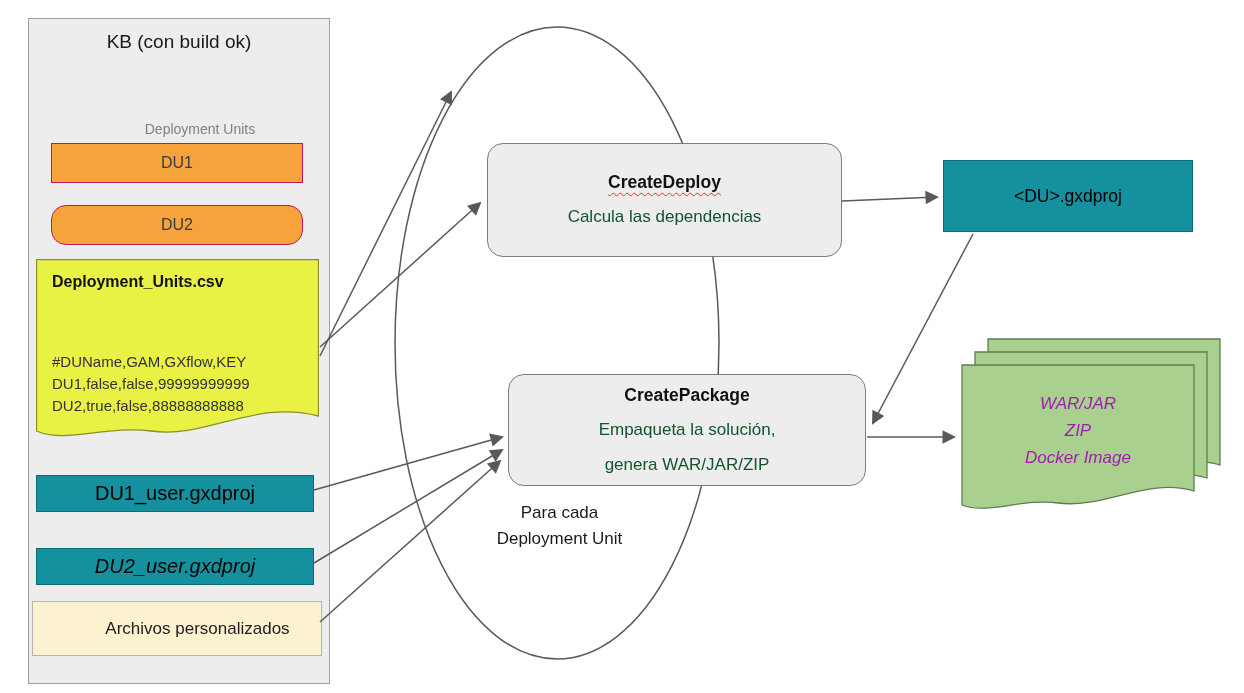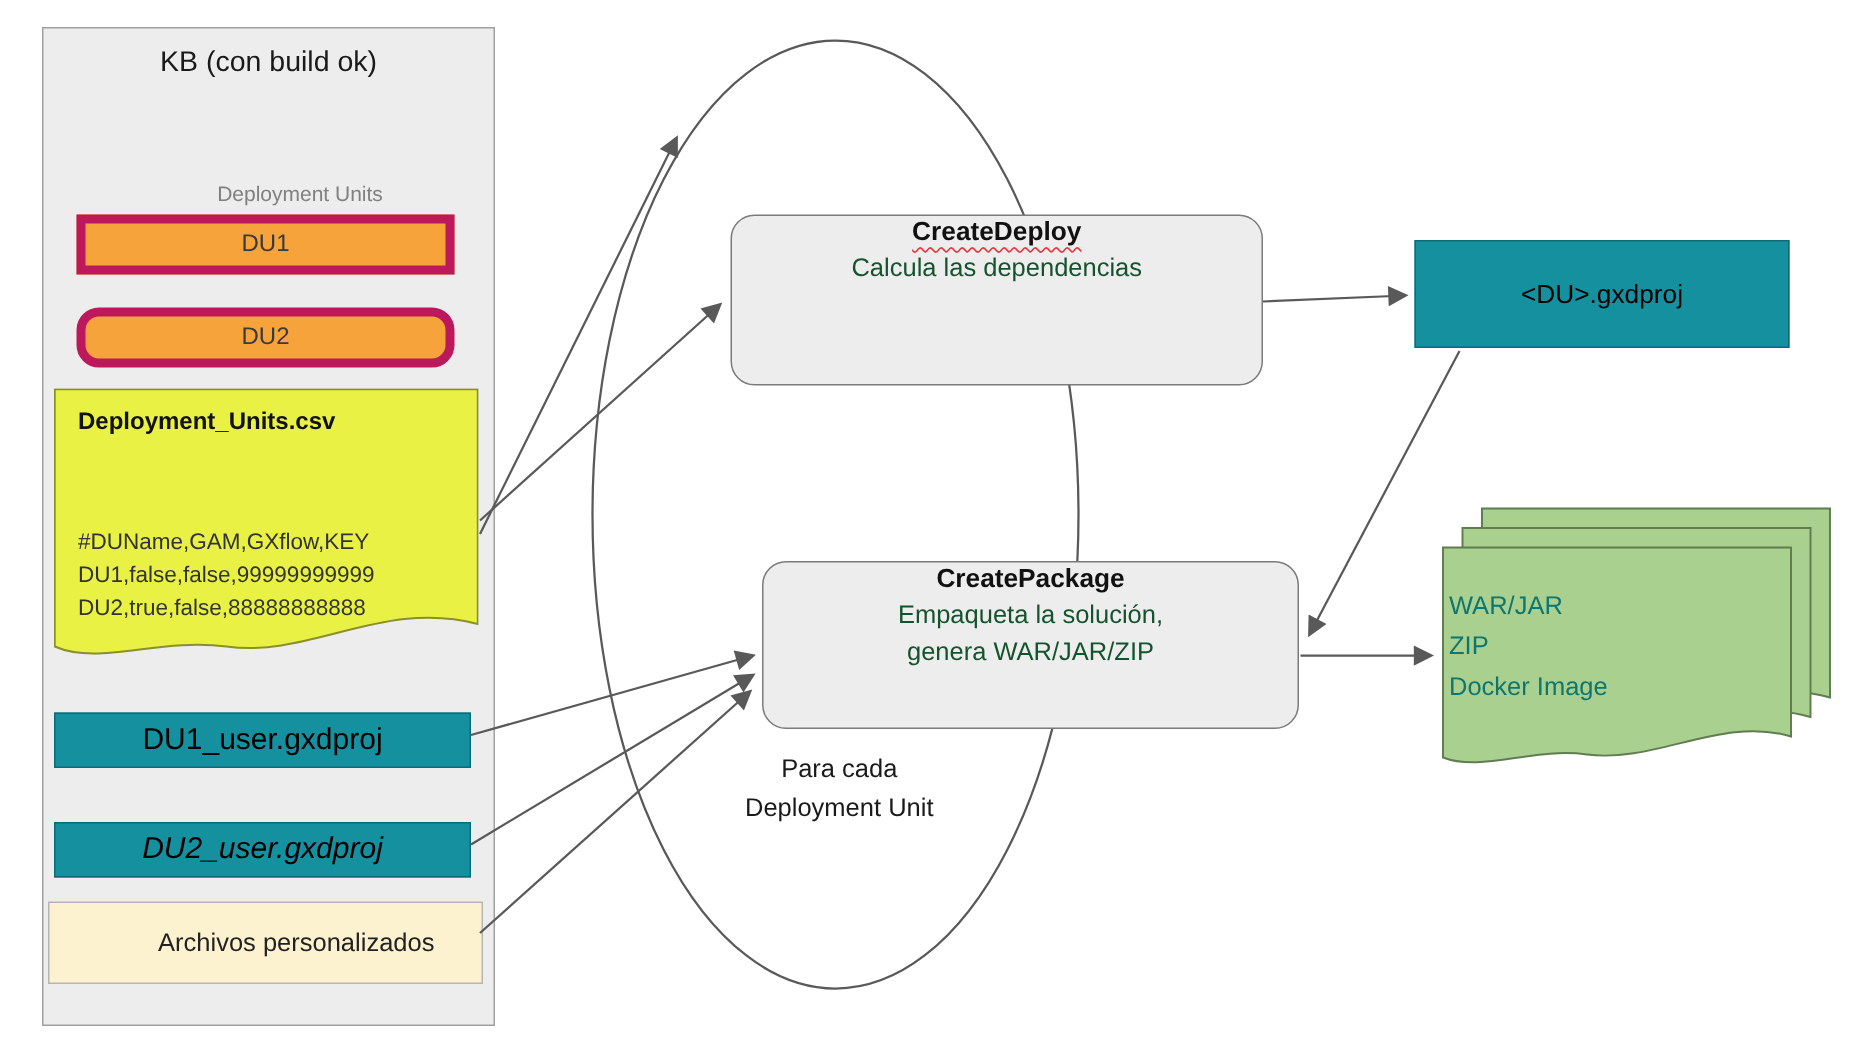--- a/index.html
+++ b/index.html
@@ -14,21 +14,21 @@
 
   
   .kb-panel {
     left:28px; top:18px; width:300px; height:664px;
     background:#ededed; border:1px solid #a0a0a0; z-index:2;
   }
   .kb-title { left:0; top:12px; width:100%; text-align:center; font-size:19px; color:#1a1a1a; }
   .du-units-label { left:0; top:102px; width:100%; text-align:center; font-size:14px; color:#808080;padding-left:21px; }
 
   .du-box {
-    left:22px; width:252px; height:40px; background:#f6a33c; border:6px solid #be185d;
+    left:22px; width:252px; height:40px; background:#f6a33c; border:1px solid #be185d;
     display:flex; align-items:center; justify-content:center; font-size:16px; color:#3a3a3a;
     box-sizing:border-box;
   }
   .teal-box {
     background:#15909e; border:1px solid #0b6b76; color:#000;
     display:flex; align-items:center; justify-content:center; box-sizing:border-box;
   }
   .gxd-user { left:7px; width:278px; height:37px; font-size:20px; }
   .custom-files {
     left:3px; top:582px; width:290px; height:55px; background:#fdf2cf; border:1px solid #b5b5b5;
@@ -39,36 +39,36 @@
 
   
   .csv-note { left:7px; top:240px; width:283px; height:186px; }
   .csv-note svg { position:absolute; left:0; top:0; }
   .csv-title { left:16px; top:14px; font-weight:bold; font-size:16px; color:#111; }
   .csv-lines { left:16px; top:48px; font-size:15px; line-height:22px; color:#333; white-space:nowrap;margin-top:44px; }
 
   
   .proc-box {
     background:#ededed; border:1px solid #7b7b7b; border-radius:16px; z-index:2;
-    display:flex; flex-direction:column; align-items:center; 
-    text-align:center; gap:2px; box-sizing:border-box;
+    display:flex; flex-direction:column; align-items:center; justify-content:center;
+    text-align:center; gap:12px; box-sizing:border-box;
   }
   .proc-title { font-weight:bold; font-size:17.5px; color:#111; }
   .spell {
     text-decoration:underline; text-decoration-style:wavy;
     text-decoration-color:#e5343a; text-decoration-thickness:1px; text-underline-offset:4px;
   }
   .proc-sub { font-size:17px; color:#14532d; line-height:23px; }
 
   .loop-caption { left:462px; top:500px; width:195px; text-align:center; font-size:17px; line-height:26px; z-index:2; color:#1a1a1a; }
 
   .gxdproj-out { left:943px; top:160px; width:250px; height:72px; font-size:17.5px; z-index:2; }
 
   .docs-stack { left:958px; top:337px; z-index:2; }
-  .docs-text { left:966px; top:390px; width:224px; text-align:left; font-size:17px; line-height:27px; z-index:2; color:#0f766e; }
+  .docs-text { left:966px; top:390px; width:224px; text-align:center; font-size:17px; line-height:27px; z-index:2; color:#a21caf;font-style:italic; }
 </style>
 </head>
 <body>
 
 <div class="stage">
 
   <svg id="ellipse-layer" class="layer" width="1244" height="693">
     <ellipse cx="557" cy="343" rx="162" ry="316" fill="none" stroke="#595959" stroke-width="1.5"></ellipse>
   </svg>
 

